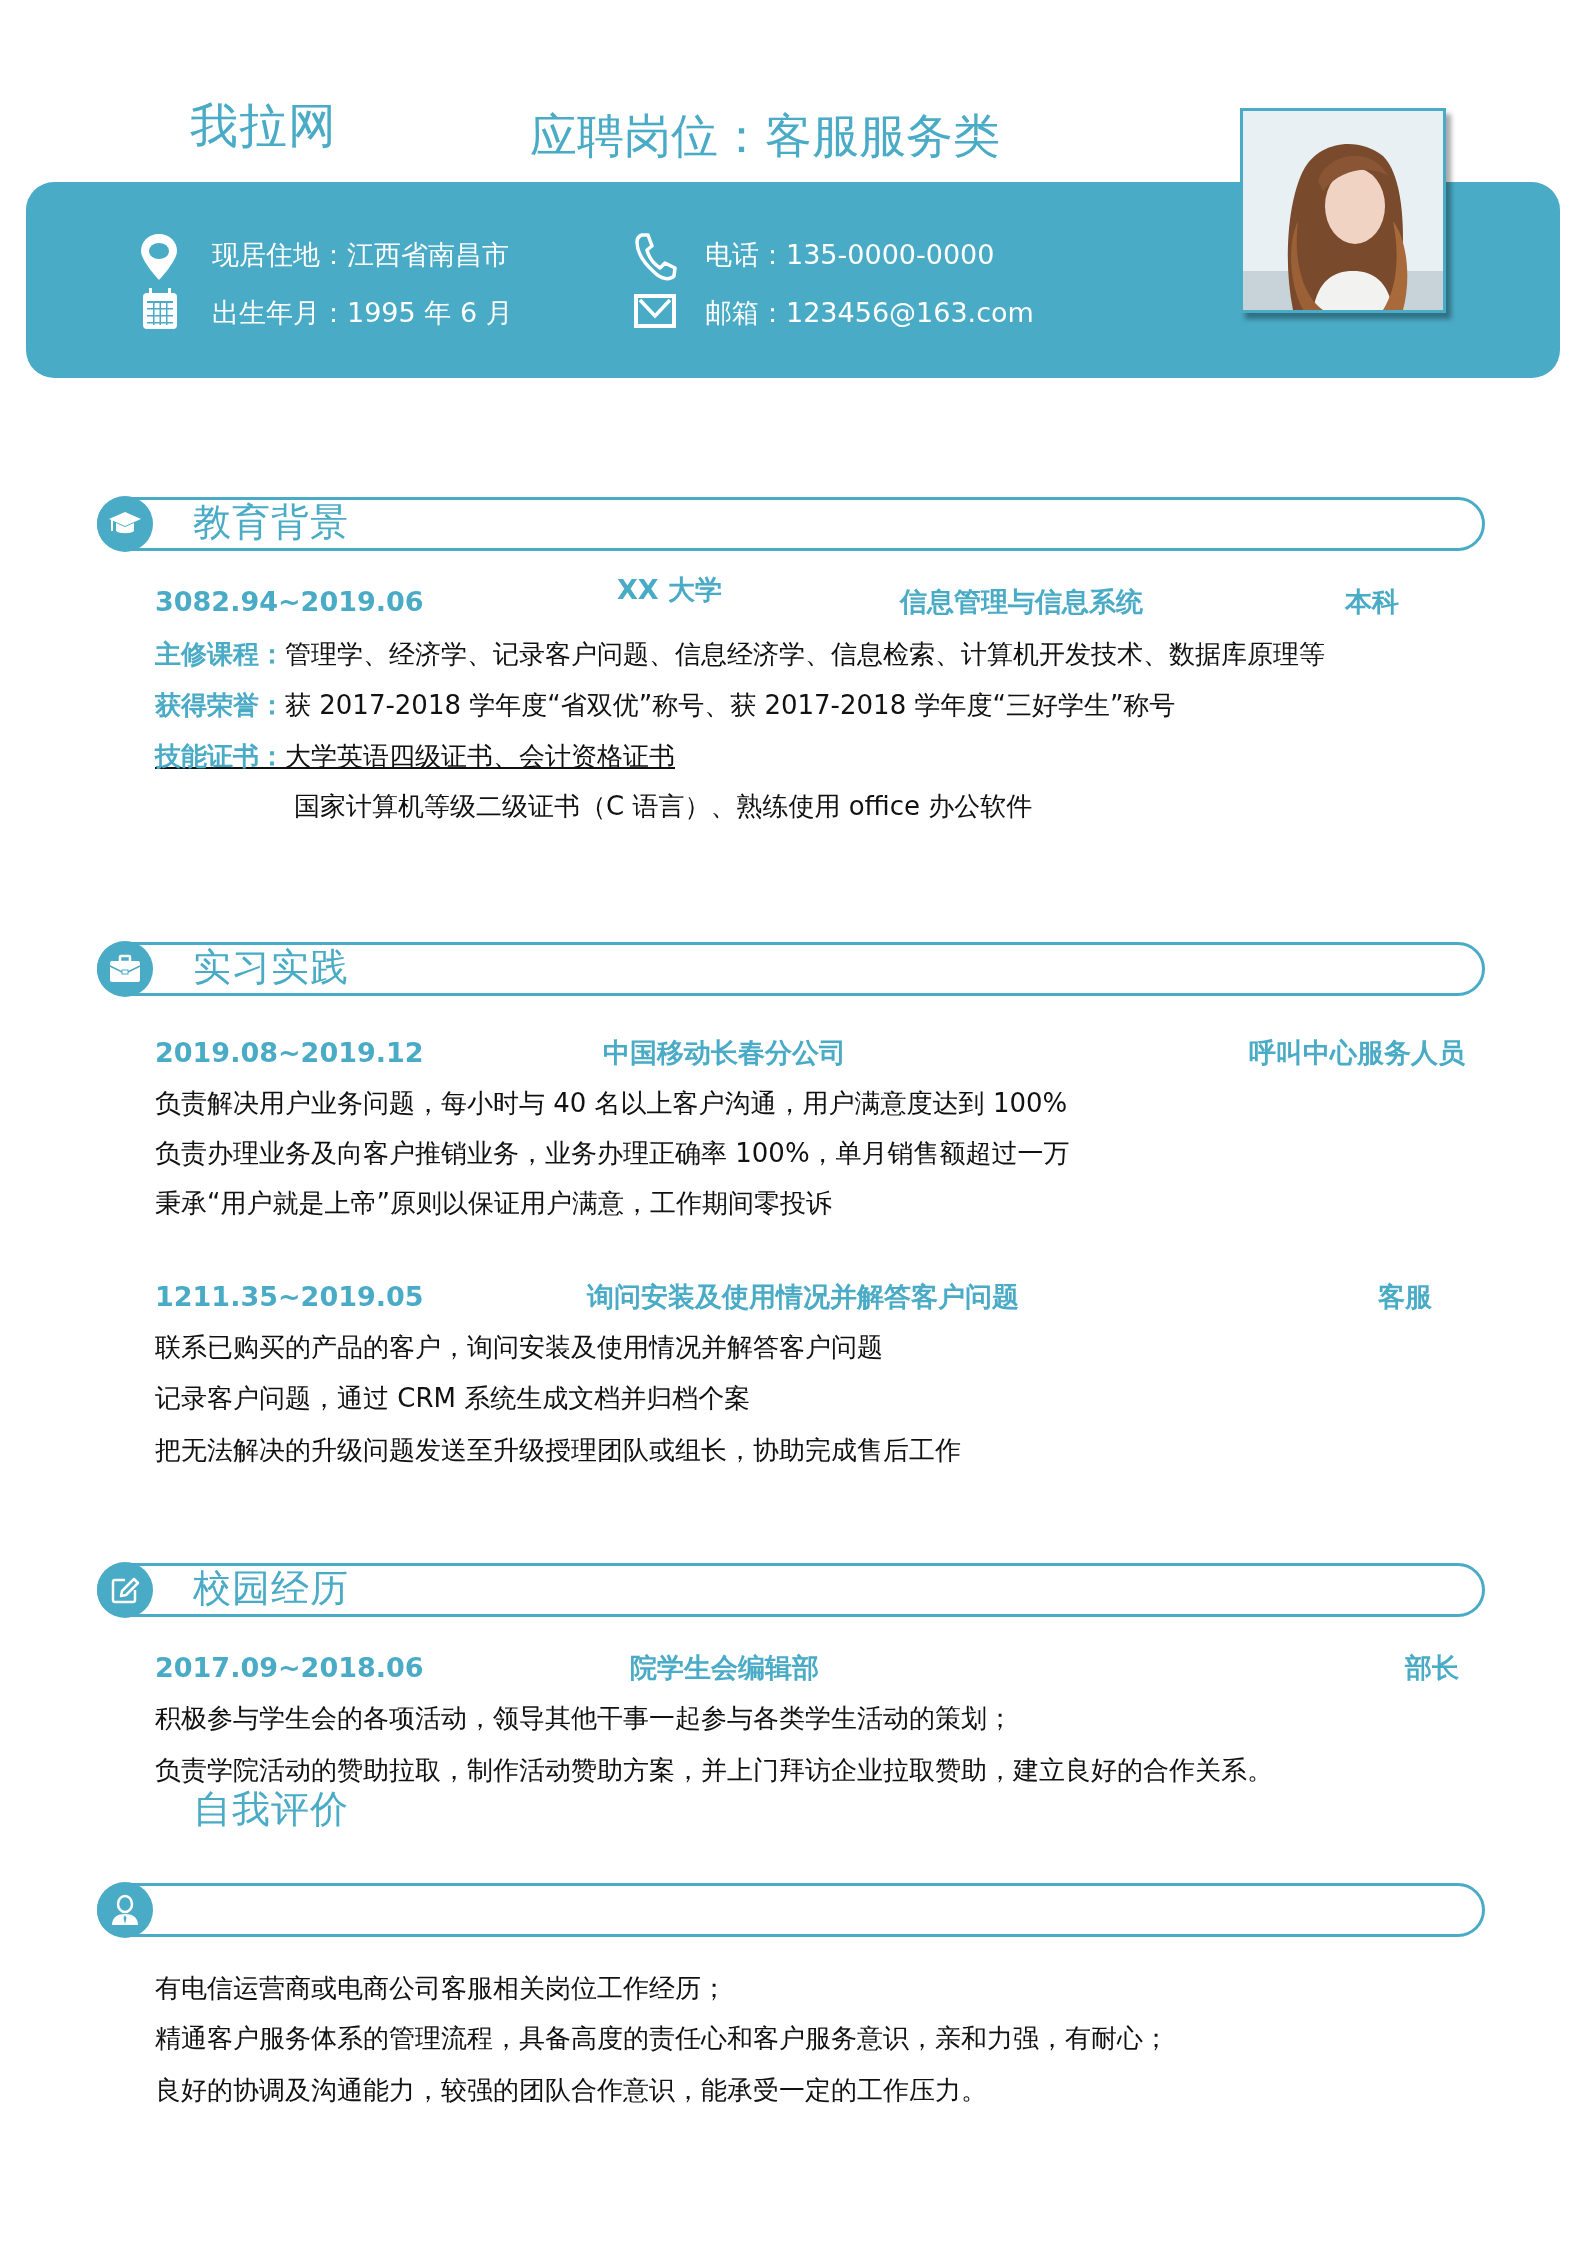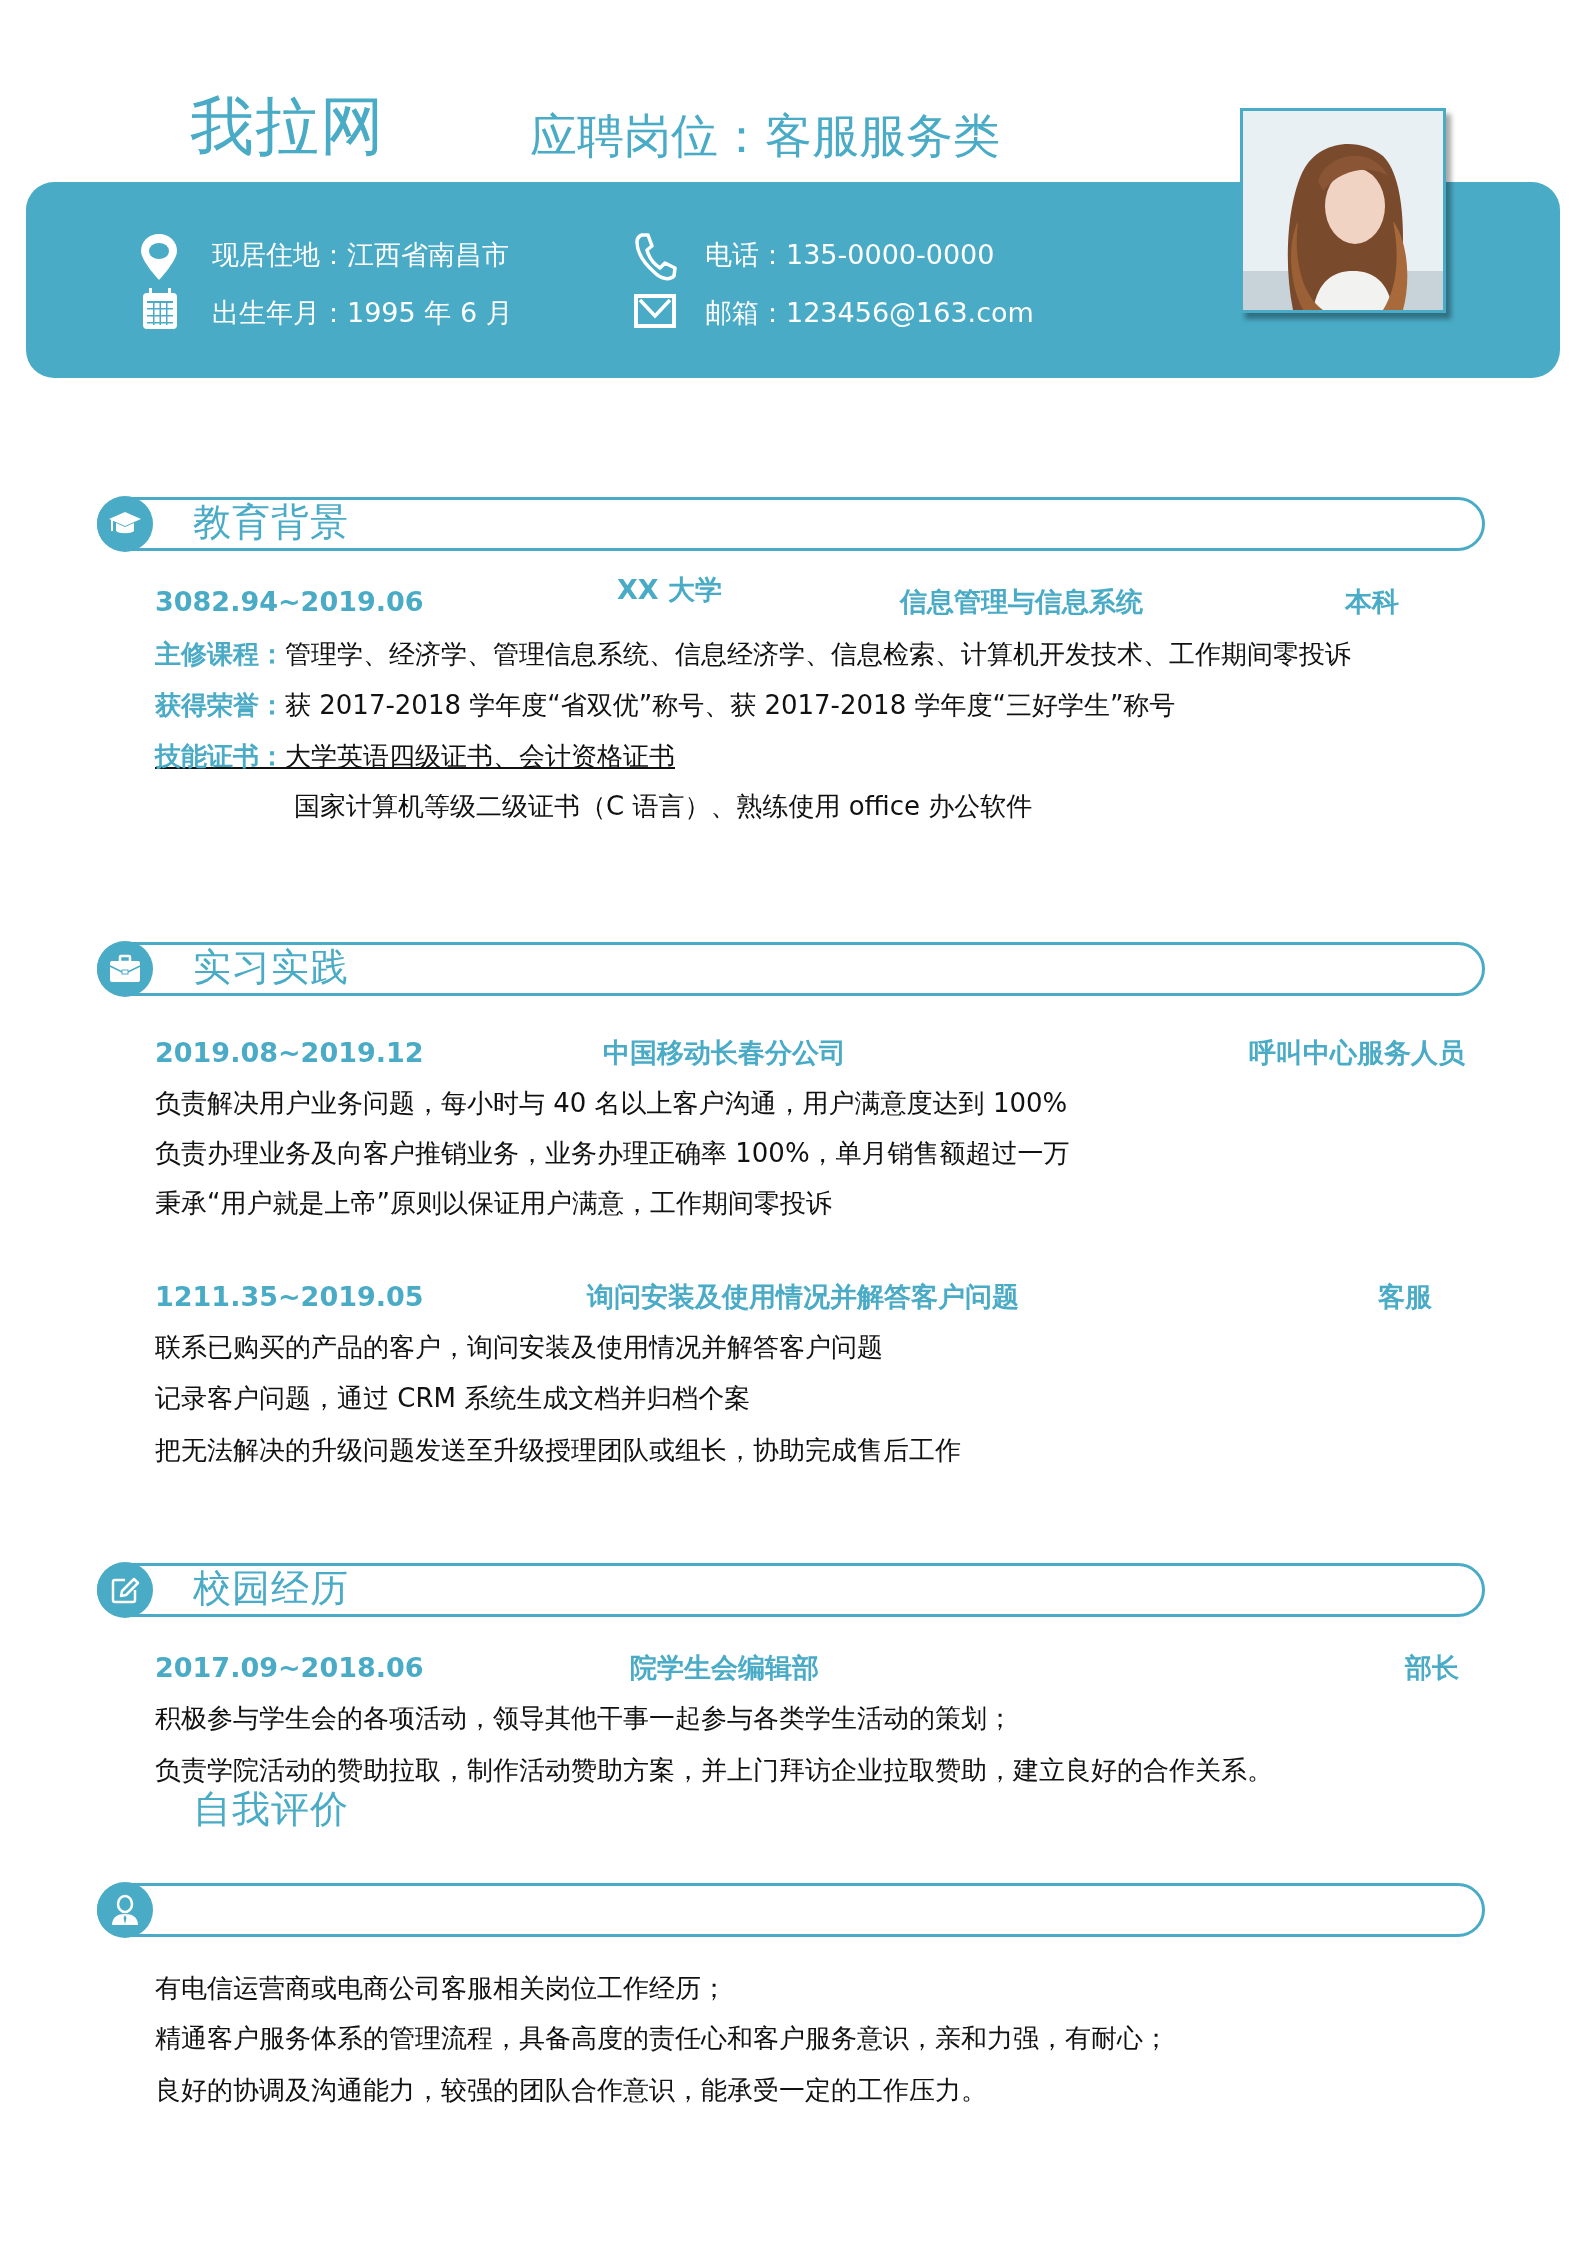--- a/index.html
+++ b/index.html
@@ -1,19 +1,19 @@
 <!DOCTYPE html>
 <html><head>
 <meta charset="utf-8">
 <style>
   * { margin: 0; padding: 0; box-sizing: border-box; }
   html, body { width: 1587px; height: 2245px; background: #ffffff; overflow: hidden; }
   body { position: relative; font-family: "DejaVu Sans", "Liberation Sans", sans-serif; color: #111; }
   .abs { position: absolute; white-space: nowrap; }
-  .name { left: 190px; top: 86px; font-size: 64px; line-height: 80px; color: #4aabc6; letter-spacing: 1px; }
+  .name { left: 190px; top: 86px; font-size: 48px; line-height: 80px; color: #4aabc6; letter-spacing: 1px; font-family: Liberation Serif, serif; }
   .job { left: 530px; top: 114px; font-size: 47px; line-height: 44px; color: #4aabc6; }
   .band { left: 26px; top: 182px; width: 1534px; height: 196px; background: #4aabc6; border-radius: 28px; }
   .photo { left: 1240px; top: 108px; width: 206px; height: 205px; border: 3px solid #4aabc6; box-shadow: 5px 6px 5px rgba(0,0,0,0.35); overflow: hidden;
     background: linear-gradient(180deg, #e9f1f5 0%, #e4eef3 70%, #b9c9d0 100%); }
   .contact { font-size: 27px; line-height: 36px; color: #ffffff; }
   .cicon { position: absolute; }
   .bar { left: 97px; width: 1388px; height: 54px; border: 3px solid #4aabc6; border-radius: 30px; }
   .bar-circle { position: absolute; left: 97px; width: 56px; height: 56px; border-radius: 50%; background: #4aabc6; display: flex; align-items: center; justify-content: center; }
   .bar-title { left: 193px; font-size: 38px; line-height: 48px; color: #4aabc6; letter-spacing: 1px; }
   .row-head { font-size: 27px; line-height: 36px; font-weight: bold; color: #4aabc6; }
@@ -81,21 +81,21 @@
   </svg>
 </div>
 <div class="abs bar-title" style="top:498px;">教育背景</div>
 
 <div class="abs row-head" style="left:155px;top:584px;">3082.94~2019.06</div>
 <div class="abs row-head" style="left:617px;top:572px;">XX 大学</div>
 <div class="abs row-head" style="left:900px;top:584px;">信息管理与信息系统</div>
 <div class="abs row-head" style="left:1345px;top:584px;">本科</div>
 
 <div class="abs body-text" style="left:155px;top:636px;">
-  <span class="label">主修课程：</span><span>管理学、经济学、管理信息系统、信息经济学、信息检索、计算机开发技术、工作期间零投诉</span>
+  <span class="label">主修课程：</span><span>管理学、经济学、记录客户问题、信息经济学、信息检索、计算机开发技术、数据库原理等</span>
 </div>
 <div class="abs body-text" style="left:155px;top:687px;">
   <span class="label">获得荣誉：</span><span>获 2017-2018 学年度“省双优”称号、获 2017-2018 学年度“三好学生”称号</span>
 </div>
 <div class="abs body-text" style="left:155px;top:738px;text-decoration:underline;">
   <span class="label">技能证书：</span><span>大学英语四级证书、会计资格证书</span>
 </div>
 <div class="abs body-text" style="left:294px;top:788px;">国家计算机等级二级证书（C 语言）、熟练使用 office 办公软件</div>
 
 <div class="abs bar" style="top:942px;"></div>

